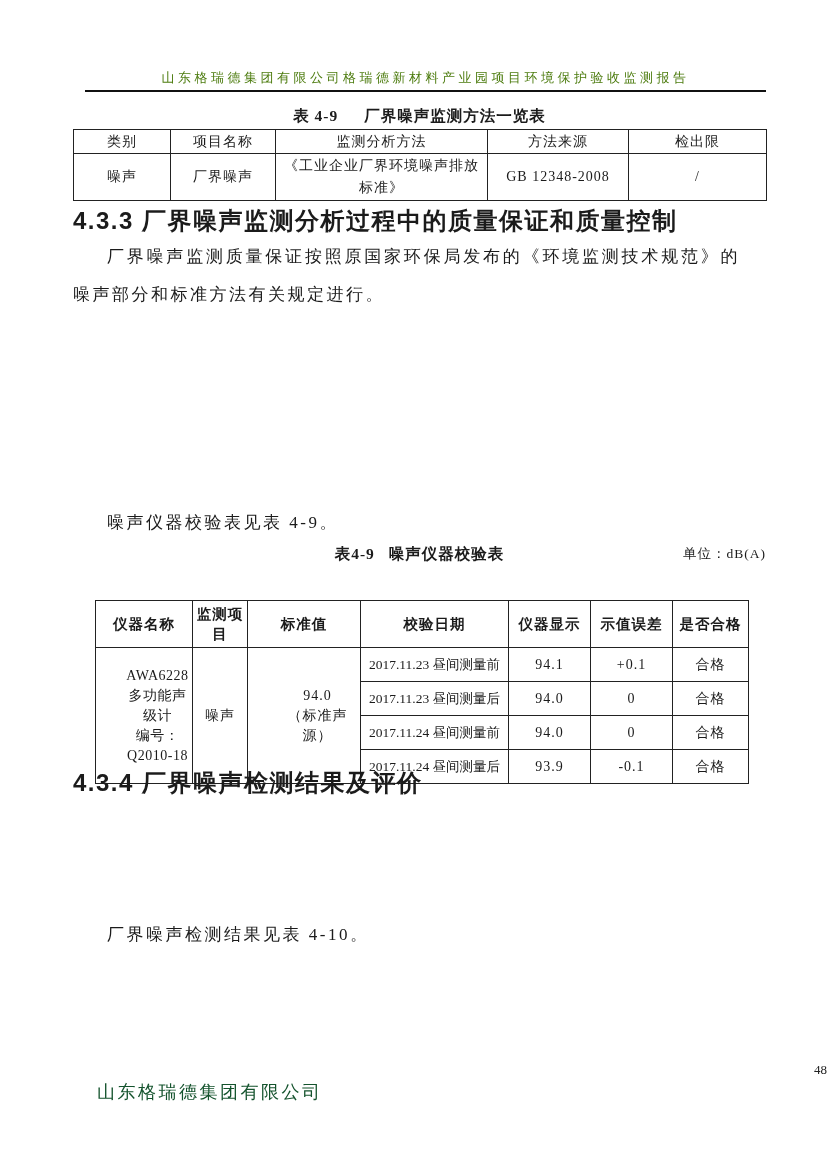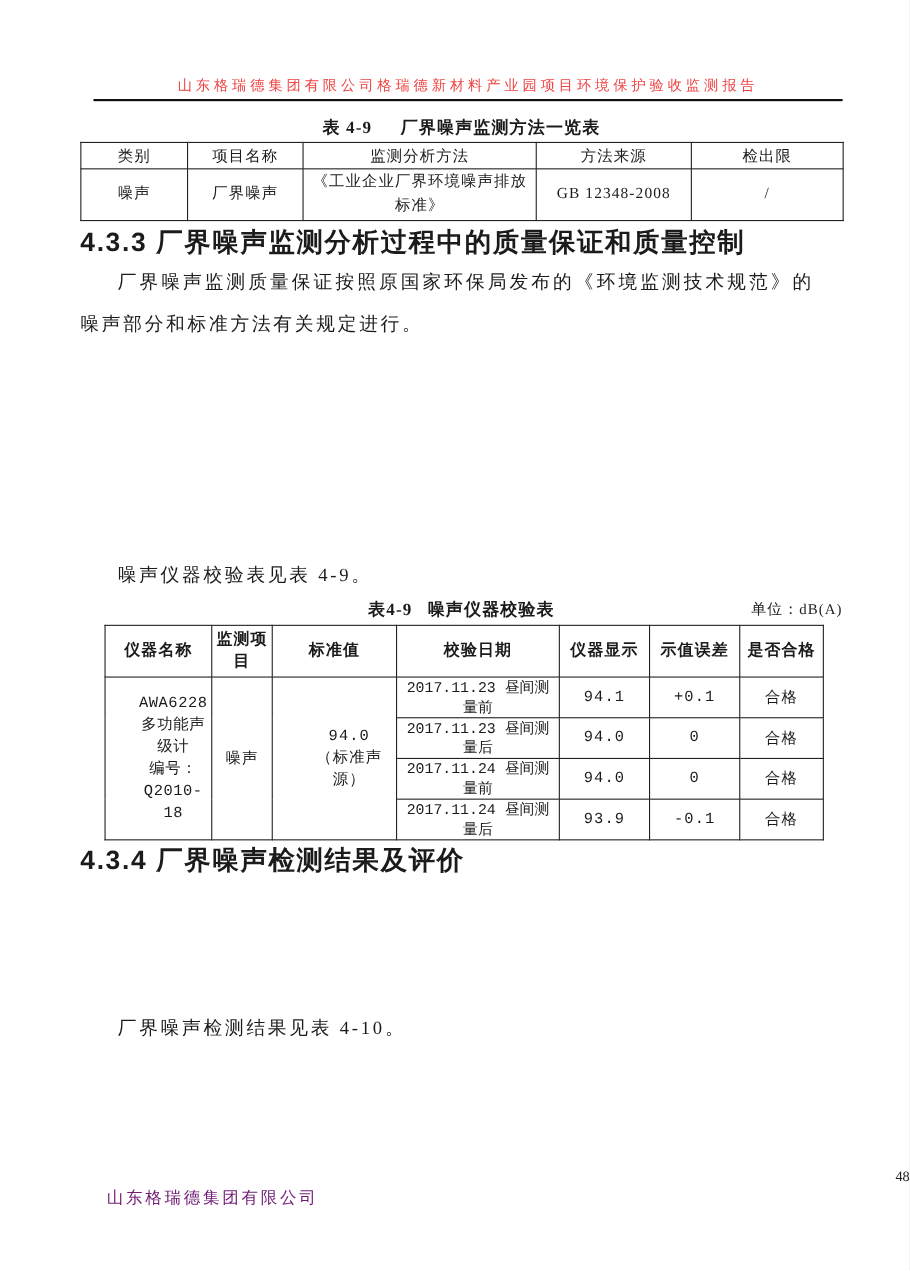--- a/index.html
+++ b/index.html
@@ -3,21 +3,21 @@
 <meta charset="utf-8">
 <style>
   html,body{margin:0;padding:0;background:#e8e8e8;}
   .page{
     position:relative;width:827px;height:1169px;background:#ffffff;margin:0 auto;
     font-family:"Liberation Serif","DejaVu Serif",serif;color:#1b1b1b;overflow:hidden;
   }
   
   .doc-header{
     position:absolute;top:69px;left:85px;width:681px;
-    text-align:center;font-size:13px;letter-spacing:3.5px;color:#ef4444;white-space:nowrap;
+    text-align:center;font-size:13px;letter-spacing:3.5px;color:#4d7c0f;white-space:nowrap;
   }
   .header-rule{
     position:absolute;top:90px;left:85px;width:681px;height:0;
     border-top:2px solid #111;
   }
   
   .caption{
     position:absolute;left:73px;width:693px;text-align:center;
     font-weight:bold;font-size:15.5px;letter-spacing:1px;
   }
@@ -29,21 +29,21 @@
   }
   
   table{border-collapse:collapse;table-layout:fixed;}
   td,th{
     border:1.5px solid #222;text-align:center;vertical-align:middle;
     padding:0 2px;font-size:14px;letter-spacing:1px;overflow:hidden;
   }
   .method-table{position:absolute;top:129px;left:73px;width:693px;}
   .method-table th{font-weight:normal;height:23px;}
   .method-table td{height:46px;line-height:22px;}
-  .calib-table{position:absolute;top:568px;left:95px;width:653px;font-family:Liberation Mono, monospace;}
+  .calib-table{position:absolute;top:600px;left:95px;width:653px;}
   .calib-table th{font-weight:bold;height:46px;font-size:14.5px;line-height:20px;}
   .calib-table td{height:33px;font-size:14px;}
   .calib-table td.date-cell{font-size:13.5px;letter-spacing:0;}
   .cell-line{display:block;line-height:20px;margin-left:27px;}
   .instr-cell{font-size:13.5px;letter-spacing:0.5px;}
   
   .sec-heading{
     position:absolute;left:73px;width:694px;
     font-weight:bold;font-size:24px;letter-spacing:1.5px;line-height:34px;
     font-family:"Liberation Sans","DejaVu Sans",sans-serif;
@@ -52,21 +52,21 @@
     position:absolute;left:73px;width:667px;
     font-size:17px;letter-spacing:2.5px;line-height:38px;
     text-align:justify;text-indent:2em;
   }
   
   .page-number{
     position:absolute;top:1062px;left:0;width:827px;text-align:right;
     font-size:13px;color:#222;
   }
   .footer-company{
-    position:absolute;top:1080px;left:97px;font-size:15px;letter-spacing:2.5px;color:#701a75;
+    position:absolute;top:1080px;left:97px;font-size:18px;letter-spacing:2.5px;color:#14532d;
   }
 </style>
 </head>
 <body>
 
 <div class="page">
 
   <div class="doc-header">山东格瑞德集团有限公司格瑞德新材料产业园项目环境保护验收监测报告</div>
   <div class="header-rule"></div>
 

